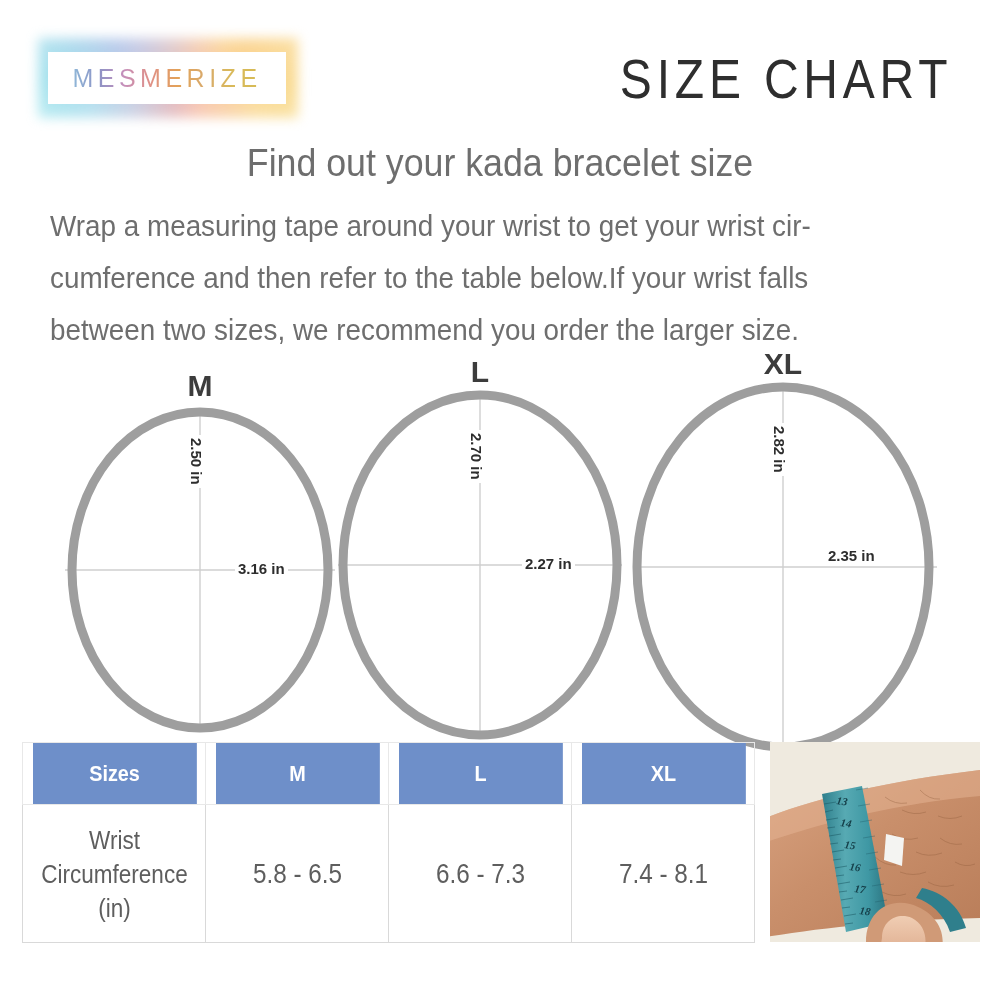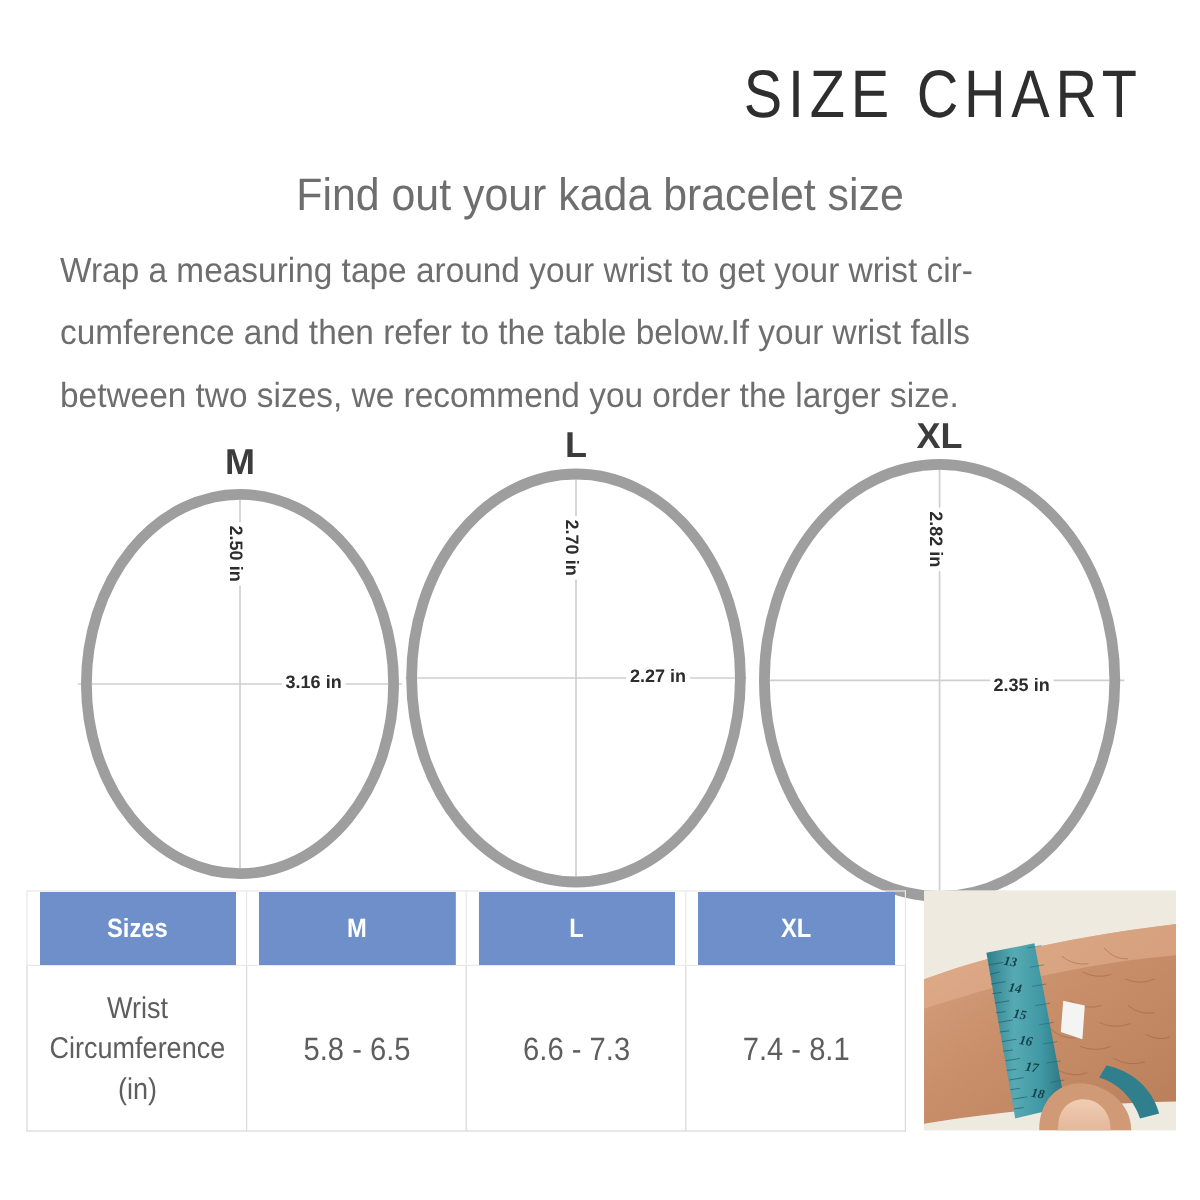--- a/index.html
+++ b/index.html
@@ -133,20 +133,26 @@
     overflow:hidden;
     background:#efeadf;
   }
   .photo svg{ display:block; }
 </style>
 </head>
 <body>
 
 <div class="page">
 
+  <div class="logo-wrap">
+    <div class="logo-glow"></div>
+    <div class="logo-box">
+      <span class="logo-text">MESMERIZE</span>
+    </div>
+  </div>
 
   <div class="size-chart-title">SIZE CHART</div>
 
   <div class="headline">Find out your kada bracelet size</div>
 
   <div class="intro">
     <div>Wrap a measuring tape around your wrist to get your wrist cir-</div>
     <div>cumference and then refer to the table below.If your wrist falls</div>
     <div>between two sizes, we recommend you order the larger size.</div>
   </div>
@@ -176,21 +182,21 @@
     </div>
 
     <div>
       <div class="size-letter" style="left:783px; top:-8px;">XL</div>
       <svg class="oval-svg" style="position:absolute; left:625px; top:22px;" width="320" height="380" viewBox="0 0 320 380">
         <line x1="8" y1="190" x2="312" y2="190" stroke="#cfcfcf" stroke-width="1.4"></line>
         <line x1="158" y1="8" x2="158" y2="372" stroke="#cfcfcf" stroke-width="1.4"></line>
         <ellipse cx="158" cy="190" rx="146" ry="180" fill="none" stroke="#9e9e9e" stroke-width="9"></ellipse>
       </svg>
       <div class="dim-v" style="left:788px; top:68px;">2.82 in</div>
-      <div class="dim-h" style="left:825px; top:208px;">2.35 in</div>
+      <div class="dim-h" style="left:825px; top:192px;">2.35 in</div>
     </div>
 
   </div>
 
   <table class="chart-table">
     <thead>
       <tr>
         <th>Sizes</th>
         <th>M</th>
         <th>L</th>

